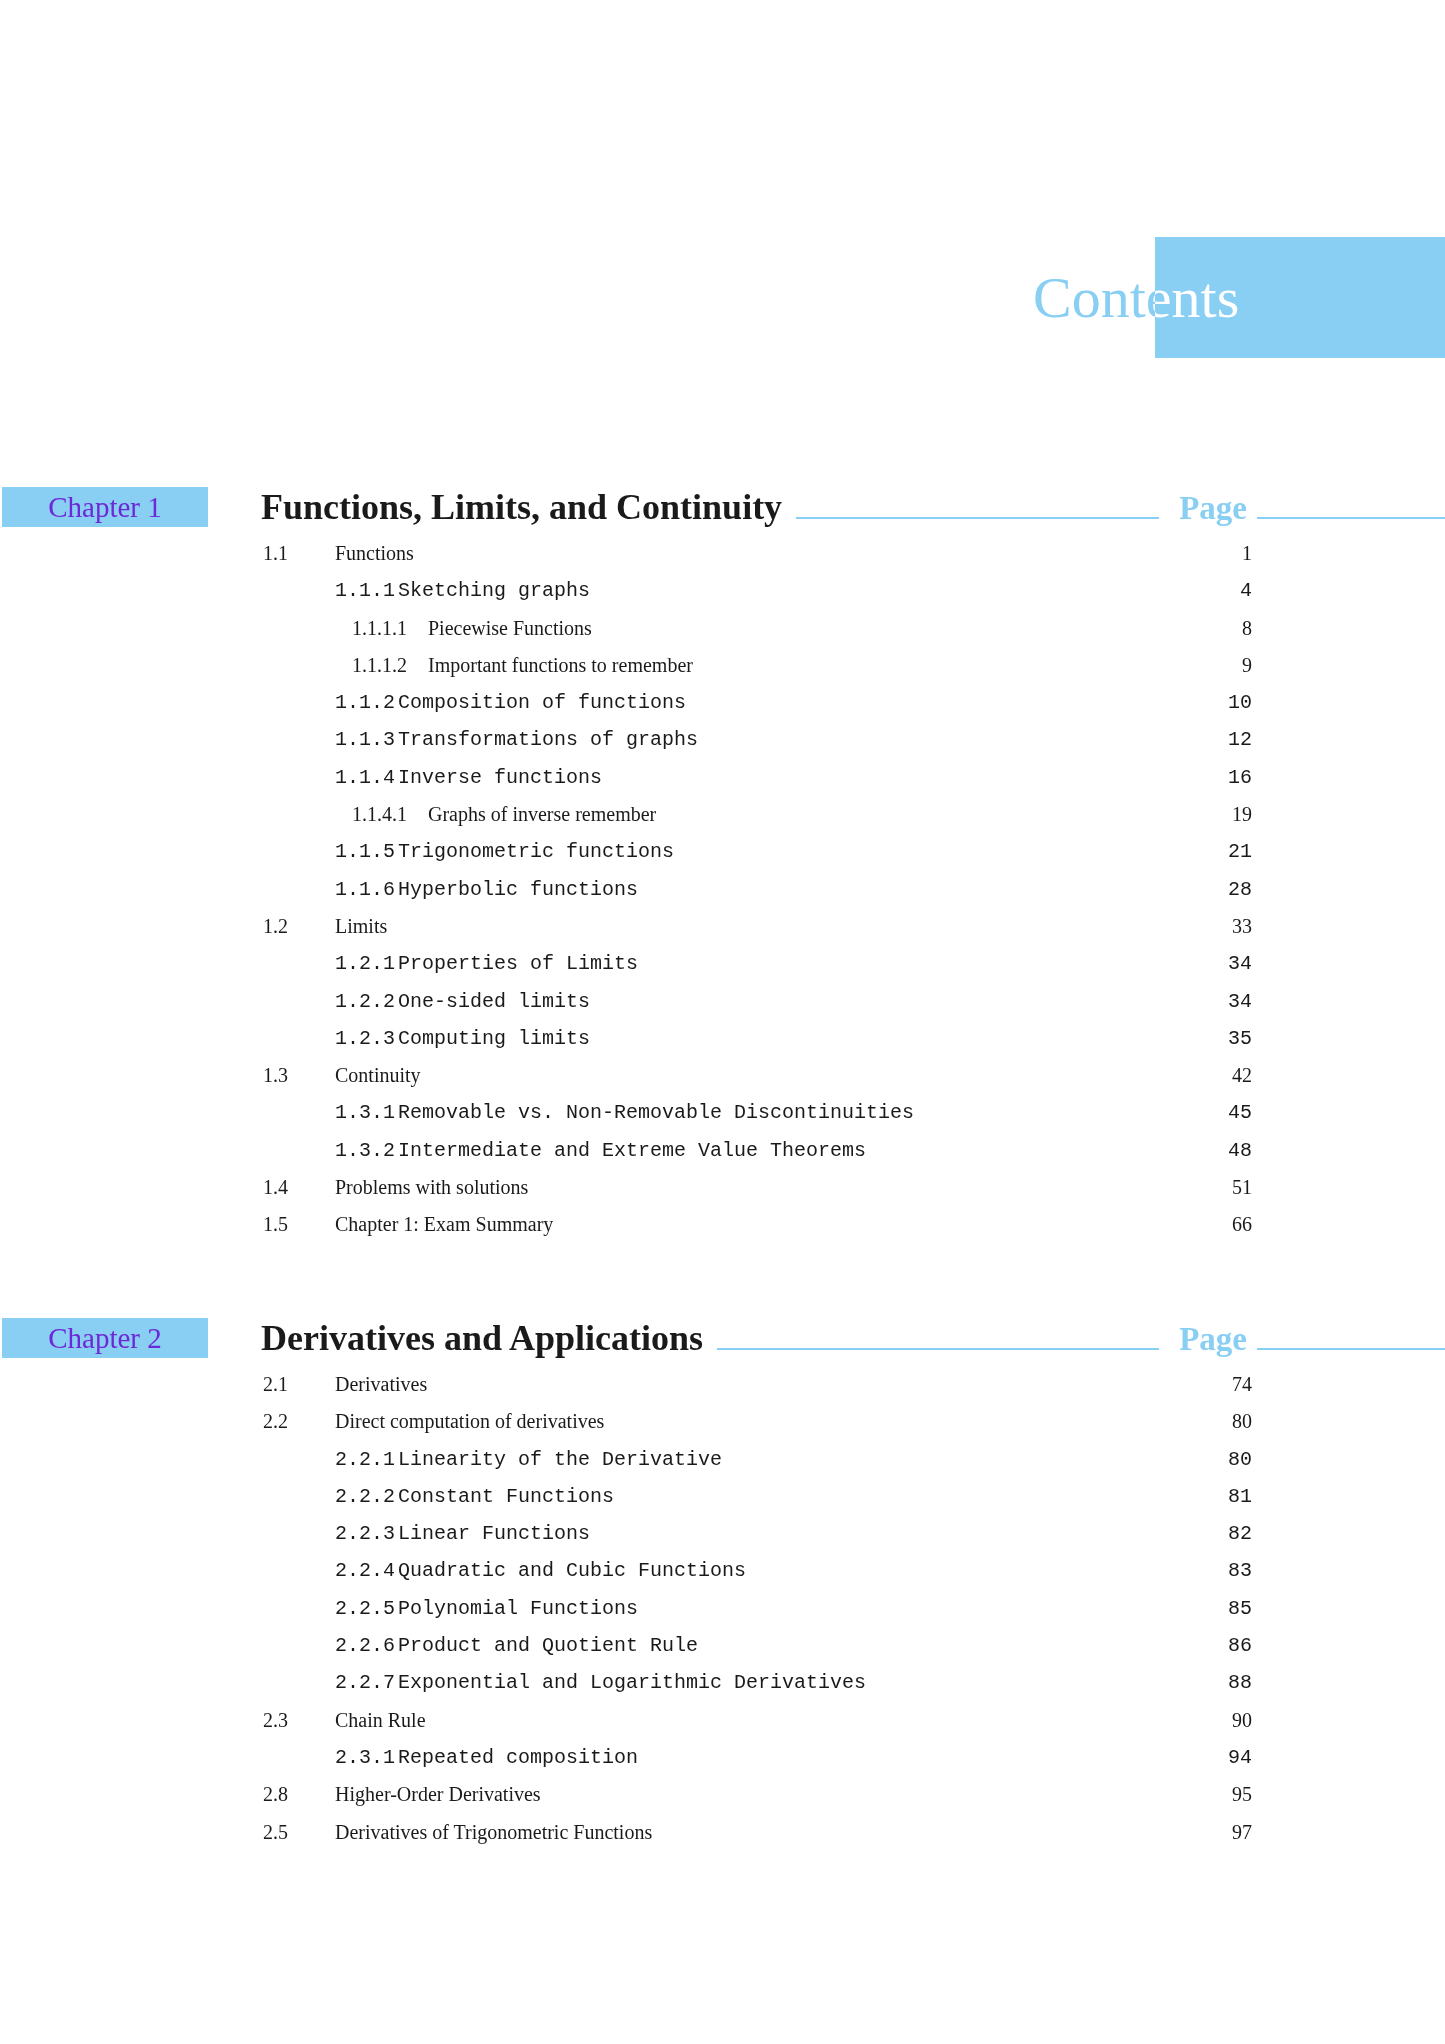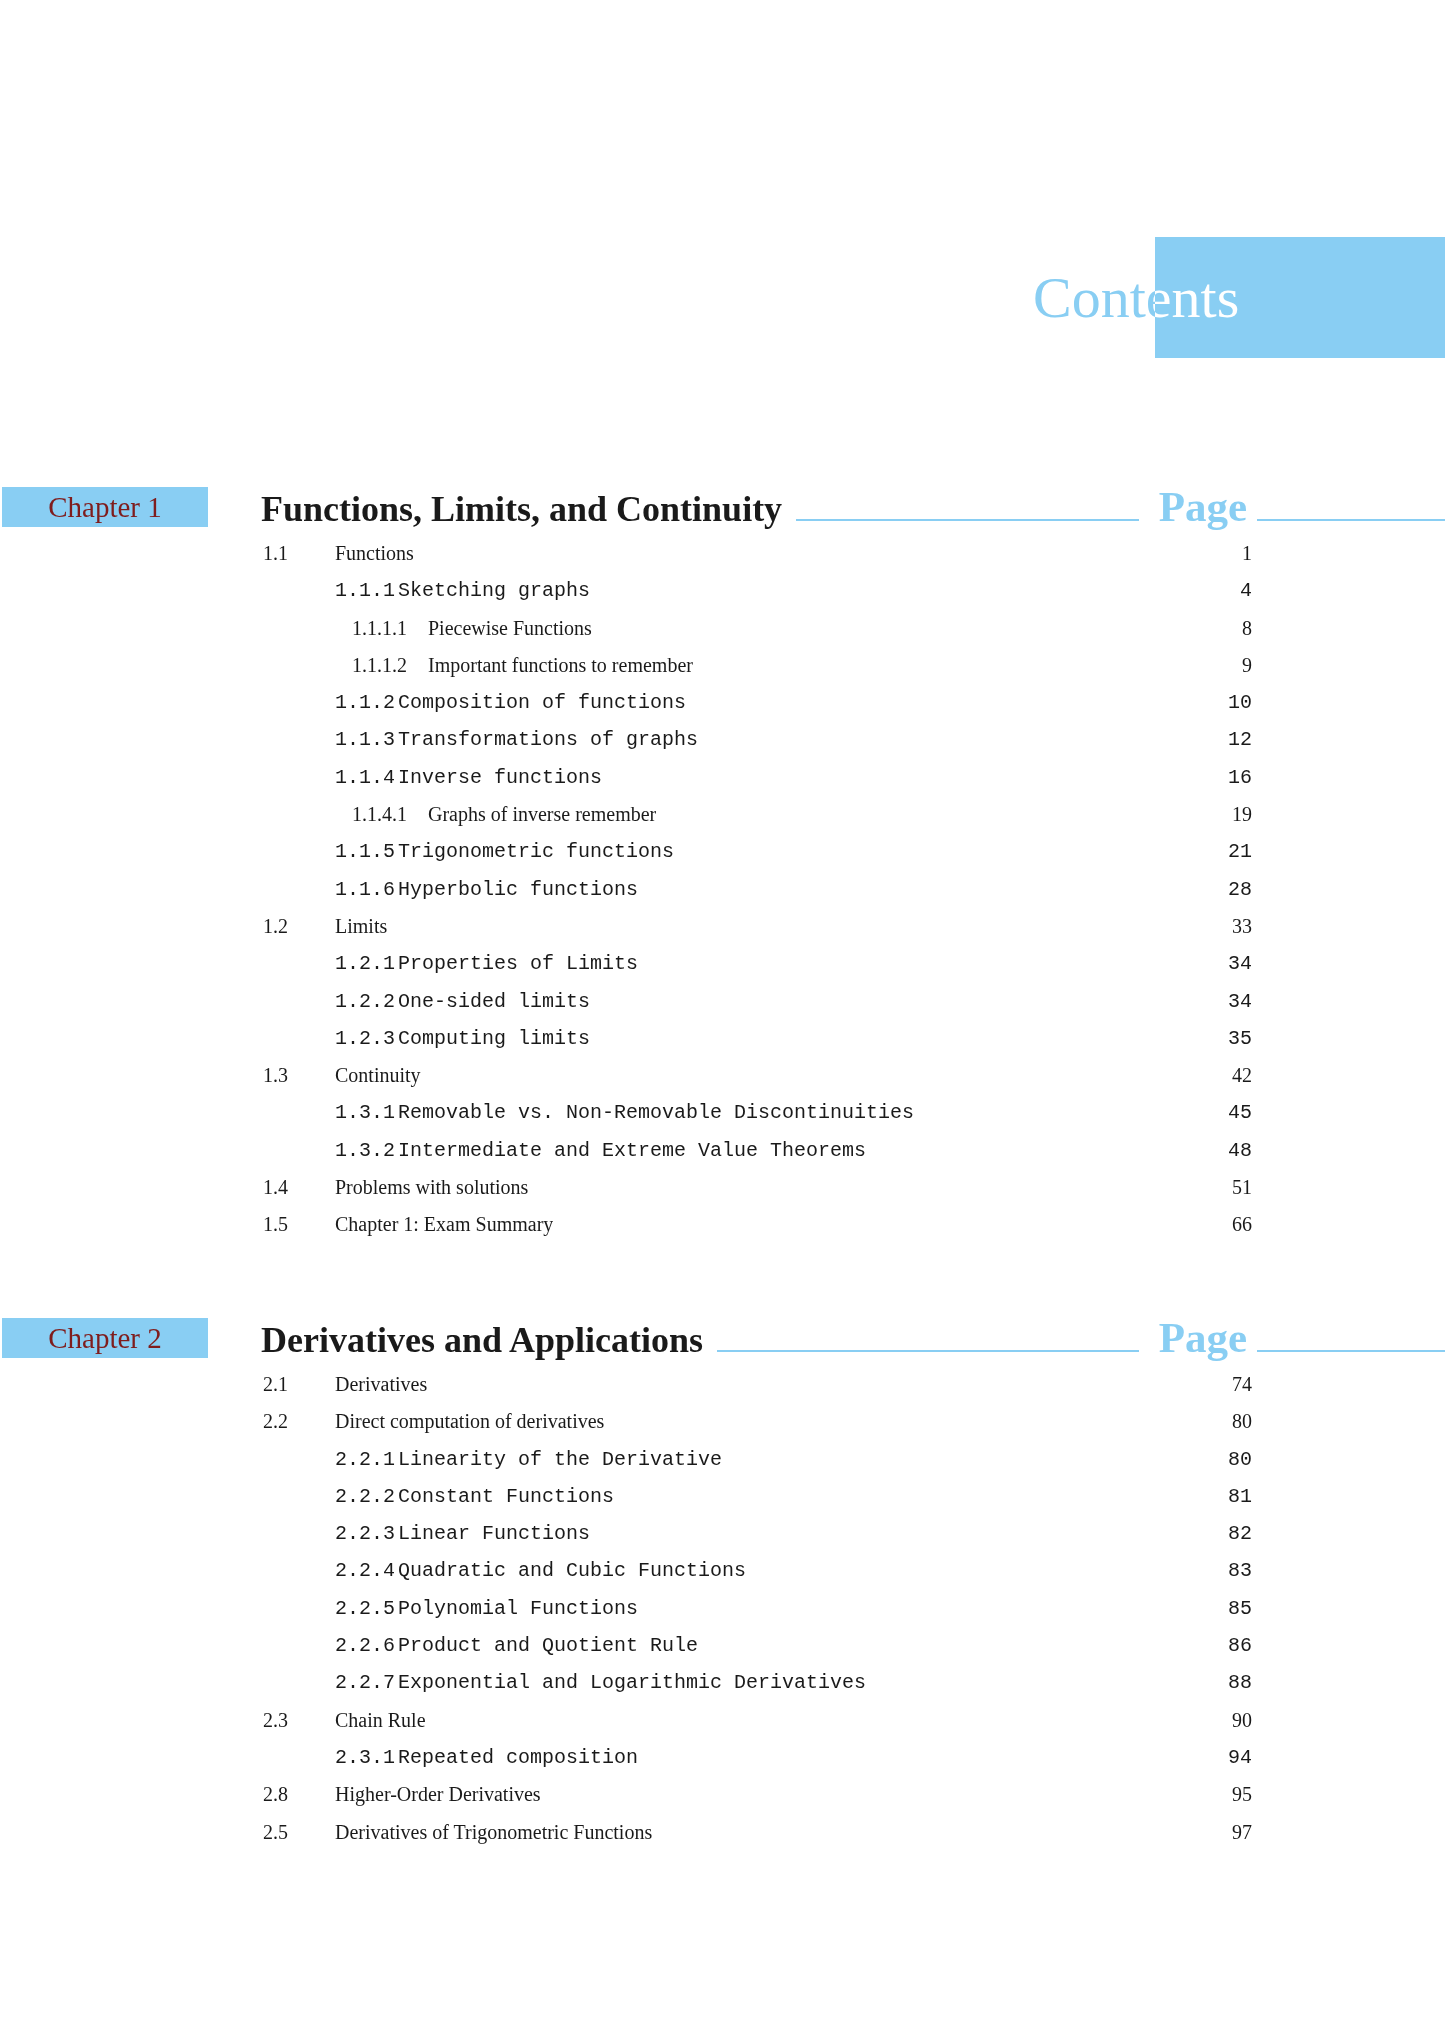--- a/index.html
+++ b/index.html
@@ -37,21 +37,21 @@
   
   .chapter { position: absolute; left: 0; right: 0; }
   .chapter-1 { top: 487px; }
   .chapter-2 { top: 1318px; }
 
   .chapter-label-box {
     position: absolute;
     left: 2px; top: 0;
     width: 206px; height: 40px;
     background: var(--accent);
-    color: #7f1d1d;
+    color: #6d28d9;
     font-size: 29px;
     line-height: 40px;
     text-align: center;
     white-space: nowrap;
   }
 
   .heading-row {
     position: absolute;
     left: 261px; right: 0; top: 0;
     height: 40px;
@@ -66,21 +66,21 @@
     margin: 0;
   }
   .rule {
     height: 2px;
     background: var(--accent);
     margin-bottom: -2px;
   }
   .rule.filler { flex: 1 1 auto; margin-left: 14px; margin-right: 20px; }
   .rule.trailing { flex: 0 0 188px; margin-left: 10px; }
   .page-col-label {
-    font-size: 43px;
+    font-size: 33px;
     font-weight: 700;
     color: var(--accent);
     white-space: nowrap;
   }
 
   .entries {
     position: absolute;
     left: 263px; top: 48px;
     width: 989px;
   }

